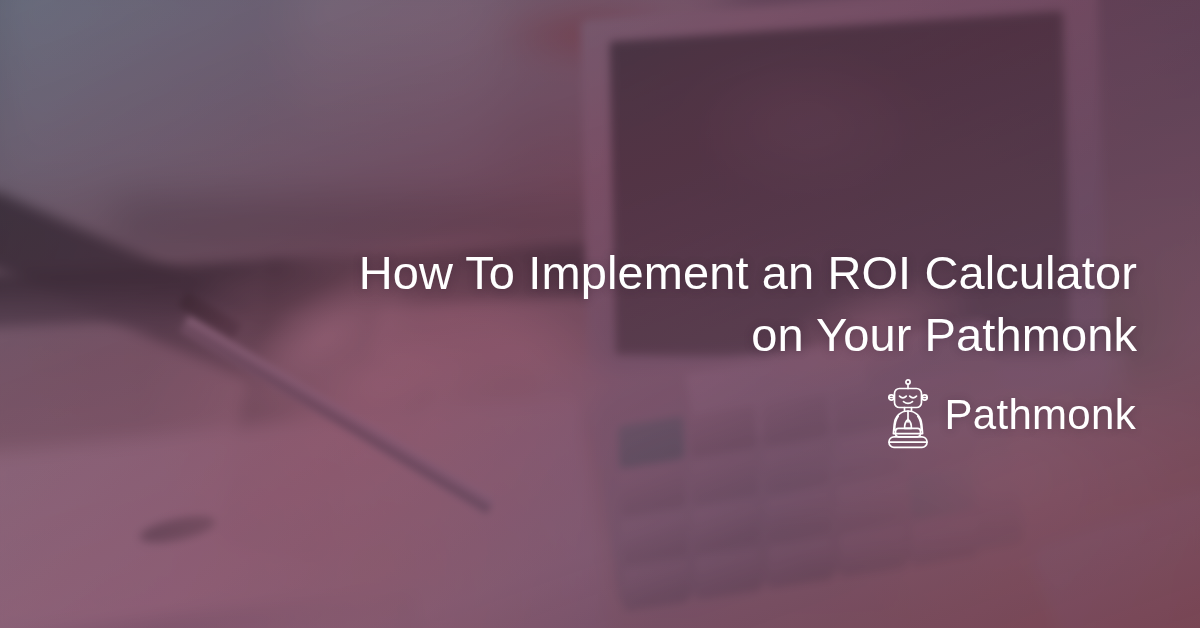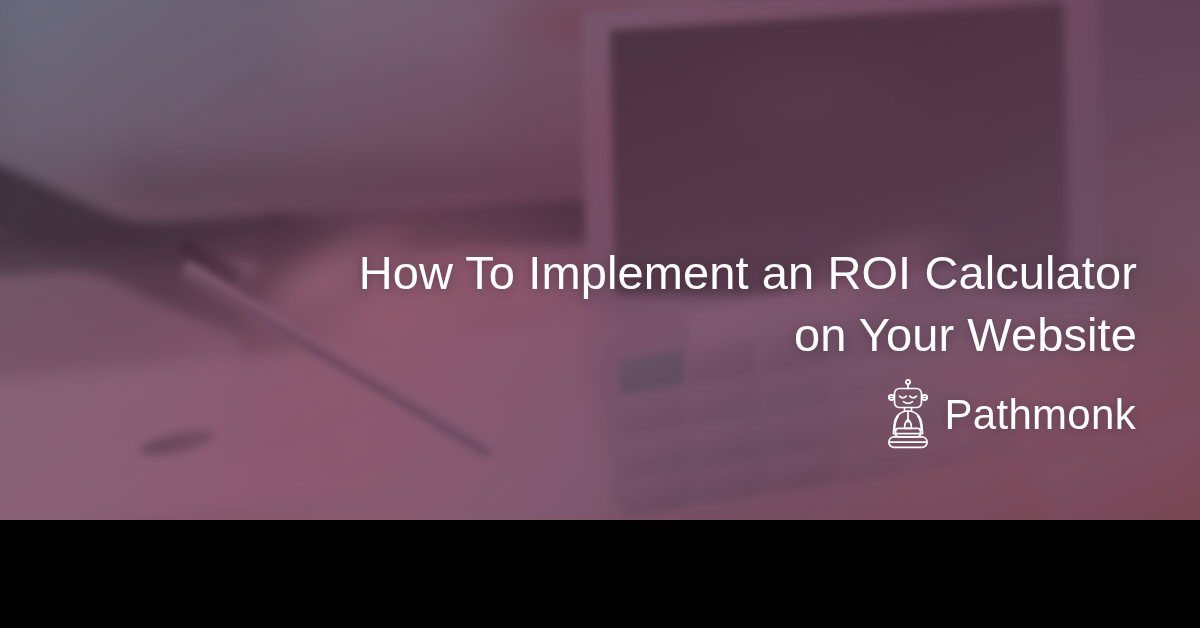--- a/index.html
+++ b/index.html
@@ -7,21 +7,21 @@
   html, body {
     width: 1200px;
     height: 628px;
     overflow: hidden;
     background: #000;
   }
 
   #card {
     position: relative;
     width: 1200px;
-    height: 520px;
+    height: 628px;
     overflow: hidden;
     font-family: "Liberation Sans", sans-serif;
     -webkit-font-smoothing: antialiased;
   }
 
   
   .photo {
     position: absolute;
     inset: -40px;
     overflow: hidden;
@@ -449,21 +449,21 @@
     <div class="photo-blur"></div>
   </div>
 
   <div class="tint" id="tint-multiply" style="background: linear-gradient(135deg, rgb(127, 129, 144) 0%, rgb(138, 90, 114) 42%, rgb(109, 74, 99) 70%, rgb(125, 74, 90) 100%);"></div>
   <div class="tint-soft" id="tint-soft" style="background: linear-gradient(160deg, rgba(110, 112, 130, 0.3) 0%, rgba(150, 96, 122, 0.34) 38%, rgba(166, 130, 158, 0.34) 72%, rgba(140, 86, 104, 0.3) 100%);"></div>
 
   <div class="content">
 
     <div class="headline">
       <span class="l">How To Implement an ROI Calculator</span>
-      <span class="l">on Your Website</span>
+      <span class="l">on Your Pathmonk</span>
     </div>
 
     <div class="logo">
       <span class="logo-mark">
         <svg viewBox="0 0 56 74" fill="none" stroke="#ffffff" stroke-width="1.7" stroke-linecap="round" stroke-linejoin="round">
 
           <circle cx="28" cy="4" r="2.1"></circle>
           <path d="M28 6.1 V10.5"></path>
 
           <rect x="14.5" y="10.5" width="27" height="19" rx="5"></rect>

